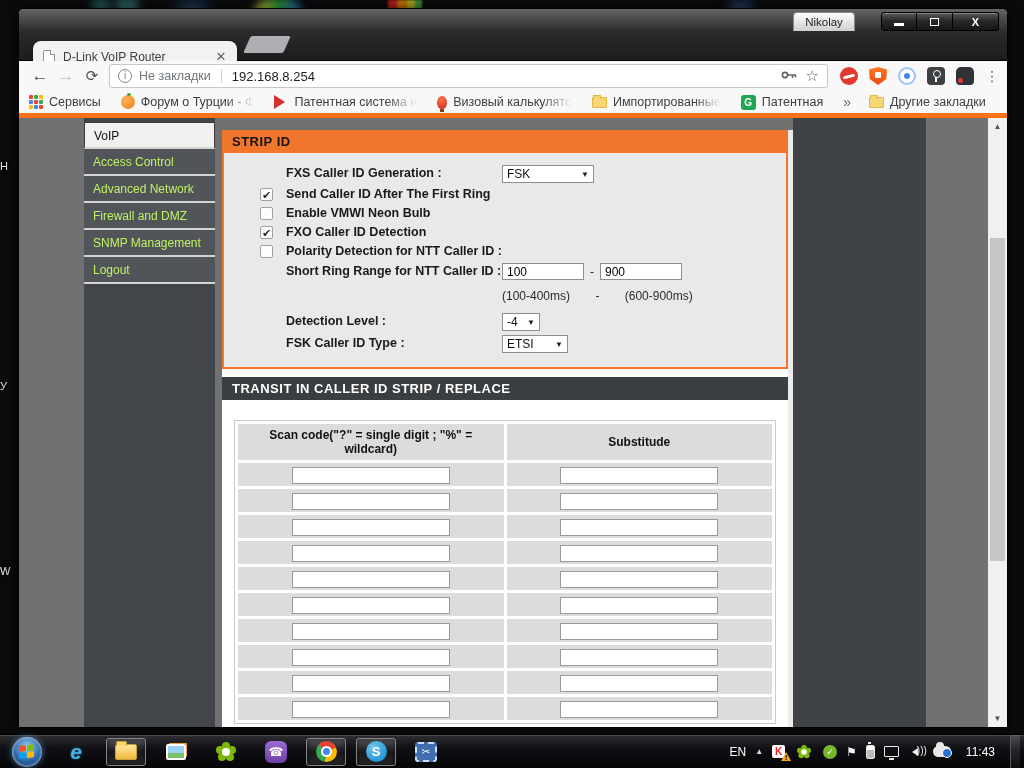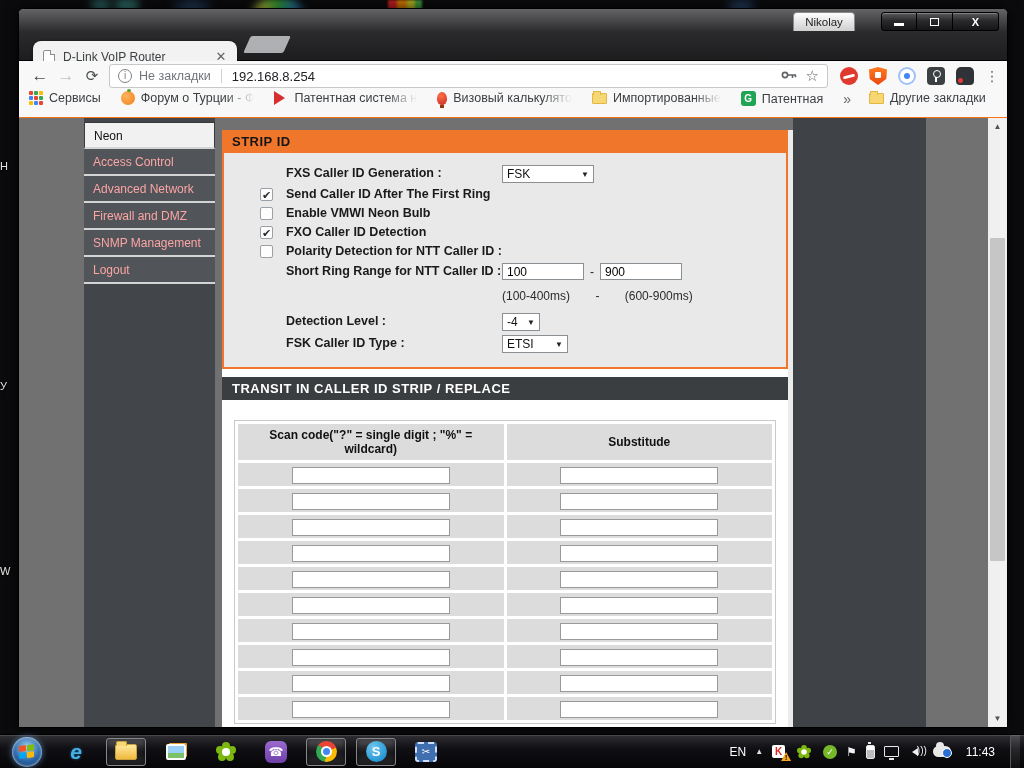--- a/index.html
+++ b/index.html
@@ -72,42 +72,42 @@
   .ext-bluedot { background:#fff; border:2px solid #9ec2f7; }
   .ext-bluedot::after { content:""; position:absolute; left:4px; top:4px; width:6px; height:6px; border-radius:50%; background:#4285f4; }
   .ext-pin { border-radius:4px; background:#3c4043; }
   .ext-pin::after { content:""; position:absolute; left:6px; top:3px; width:6px; height:6px; border:1.5px solid #fff; border-radius:50%; }
   .ext-pin::before { content:""; position:absolute; left:8.2px; top:10px; width:1.8px; height:5px; background:#fff; }
   .ext-bear { border-radius:5px 5px 4px 4px; background:#2f3337; }
   .ext-bear::after { content:""; position:absolute; left:2px; bottom:2px; width:5px; height:5px; border-radius:50%; background:#e53935; }
   .menu-dots { color:#5f6368; font-size:14px; letter-spacing:0; line-height:6px; width:14px; text-align:center; }
 
   .bookmarks { position:absolute; left:0; top:82px; right:0; height:27px; background:#f8f8f8;
-    border-bottom:1px solid #f97316; display:flex; align-items:flex-start; padding:0 10px; font-size:12.5px; color:#3c4043; }
+    border-bottom:5px solid #f97316; display:flex; align-items:center; padding:0 10px; font-size:12.5px; color:#3c4043; }
   .bm { display:flex; align-items:center; margin-right:20px; white-space:nowrap; }
   .bm-label { margin-left:6px; }
   .bm-fade { -webkit-mask-image:linear-gradient(90deg,#000 75%, transparent); mask-image:linear-gradient(90deg,#000 75%, transparent); }
   .folder-ico { width:15px; height:11px; background:#f7d774; border:1px solid #e3b842; border-radius:1px; position:relative; flex:none; }
   .folder-ico::before { content:""; position:absolute; left:0; top:-3px; width:6px; height:3px; background:#f7d774; border:1px solid #e3b842; border-bottom:none; border-radius:1px 1px 0 0; }
   .grid-ico { width:14px; height:14px; display:grid; grid-template-columns:repeat(3,4px); grid-template-rows:repeat(3,4px); gap:1px; }
   .grid-ico i { border-radius:1px; }
   .tangerine { width:14px; height:14px; border-radius:50%; background:radial-gradient(circle at 35% 35%, #ffb35c, #ef7f1a); position:relative; }
   .tangerine::after { content:""; position:absolute; left:6px; top:-2px; width:4px; height:3px; background:#5a9e2f; border-radius:50%; }
   .red-arrow { width:0; height:0; border:7px solid transparent; border-left:11px solid #d62f2f; position:relative; margin-right:-4px; }
   .balloon { width:10px; height:13px; background:radial-gradient(circle at 40% 30%, #ff7043, #c62828); border-radius:50% 50% 45% 45%; position:relative; }
   .balloon::after { content:""; position:absolute; left:3px; bottom:-3px; width:4px; height:3px; background:#8d3b0d; }
   .gcircle { width:15px; height:15px; border-radius:3px; background:#21a453; color:#fff; font-size:10px; font-weight:bold; text-align:center; line-height:15px; }
   .chevrons { color:#5f6368; font-size:14px; margin:0 8px 0 auto; }
   .bm-sep { width:1px; height:16px; background:#d0d0d0; margin-right:10px; }
 
   
   .page { position:absolute; left:0; top:109px; right:0; bottom:0; background:#717171; overflow:hidden; }
   .side-col { position:absolute; left:65px; top:0; bottom:0; width:131px; background:#42464a; }
   .menu { padding-top:4px; }
-  .menu-item { height:27px; line-height:27px; padding-left:9px; font-size:12px; color:#fca5a5;
+  .menu-item { height:27px; line-height:27px; padding-left:9px; font-size:12px; color:#bef264;
     background:#515458; border-bottom:2px solid #d4d4d4; }
   .menu-item.selected { background:#f1f1f1; color:#111; border:1px solid #3a3a3a; border-bottom:2px solid #d4d4d4; }
 
   .content-col { position:absolute; left:203px; top:12px; width:566px; bottom:0; background:#fff; }
   .light-gutter { position:absolute; left:769px; top:12px; width:5px; bottom:0; background:#ececec; }
   .dark-col { position:absolute; left:774px; top:0; width:133px; bottom:0; background:#3f4347; }
 
   .cid-header { height:23px; background:#f0762c; color:#151515; font-weight:bold; font-size:13px;
     line-height:23px; padding-left:10px; letter-spacing:.5px; }
   .cid-body { border:2px solid #f0762c; border-top:none; background:#e9e9e9; padding:12px 0 14px; }
@@ -294,21 +294,21 @@
     <span class="bm-sep"></span>
     <span class="bm" style="margin-right:12px">
       <span class="folder-ico"></span>
       <span class="bm-label">Другие закладки</span>
     </span>
   </div>
 
   <div class="page">
     <div class="side-col">
       <div class="menu">
-        <div class="menu-item selected">Neon</div>
+        <div class="menu-item selected">VoIP</div>
         <div class="menu-item">Access Control</div>
         <div class="menu-item">Advanced Network</div>
         <div class="menu-item">Firewall and DMZ</div>
         <div class="menu-item">SNMP Management</div>
         <div class="menu-item">Logout</div>
       </div>
     </div>
 
     <div class="content-col">
       <div class="cid-header">STRIP ID</div>

